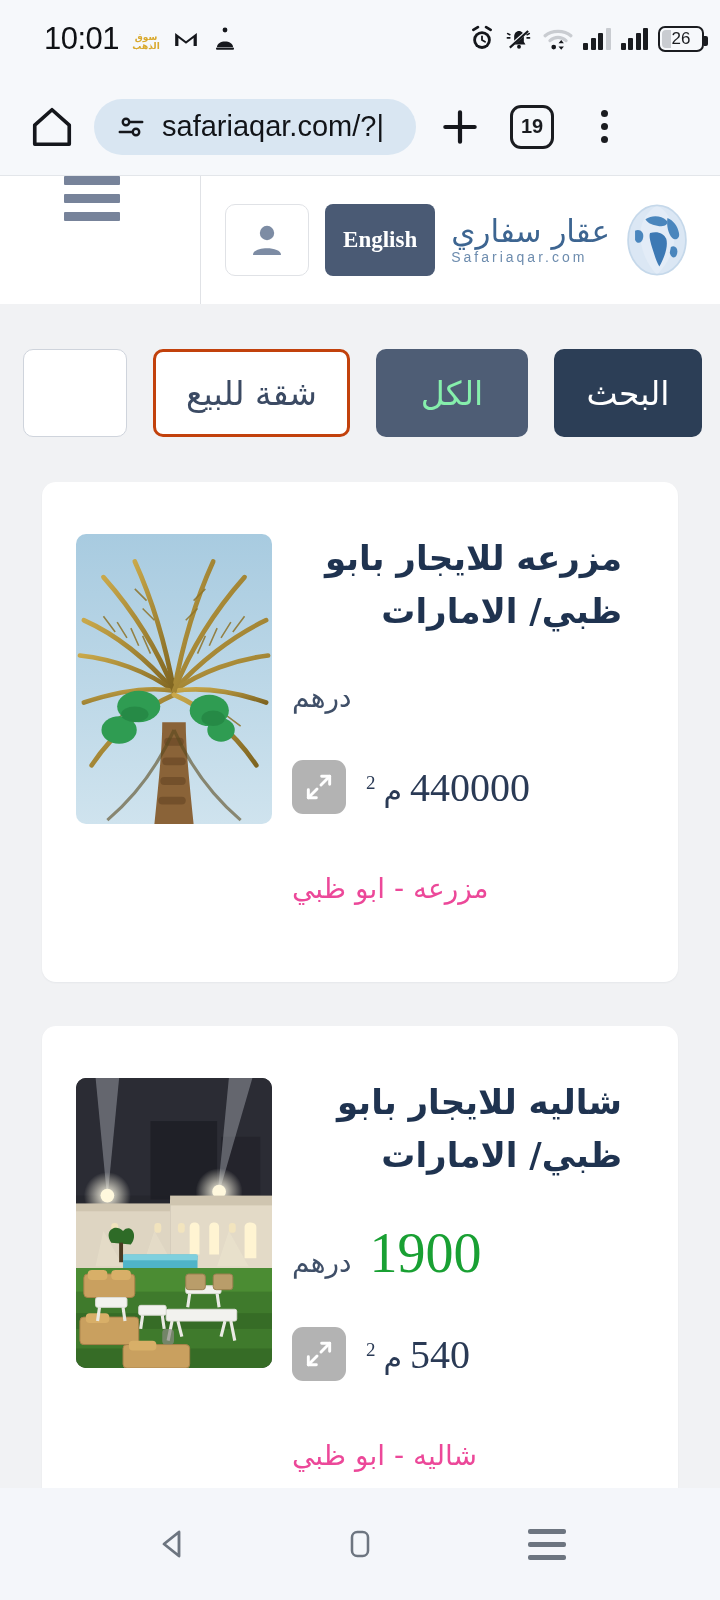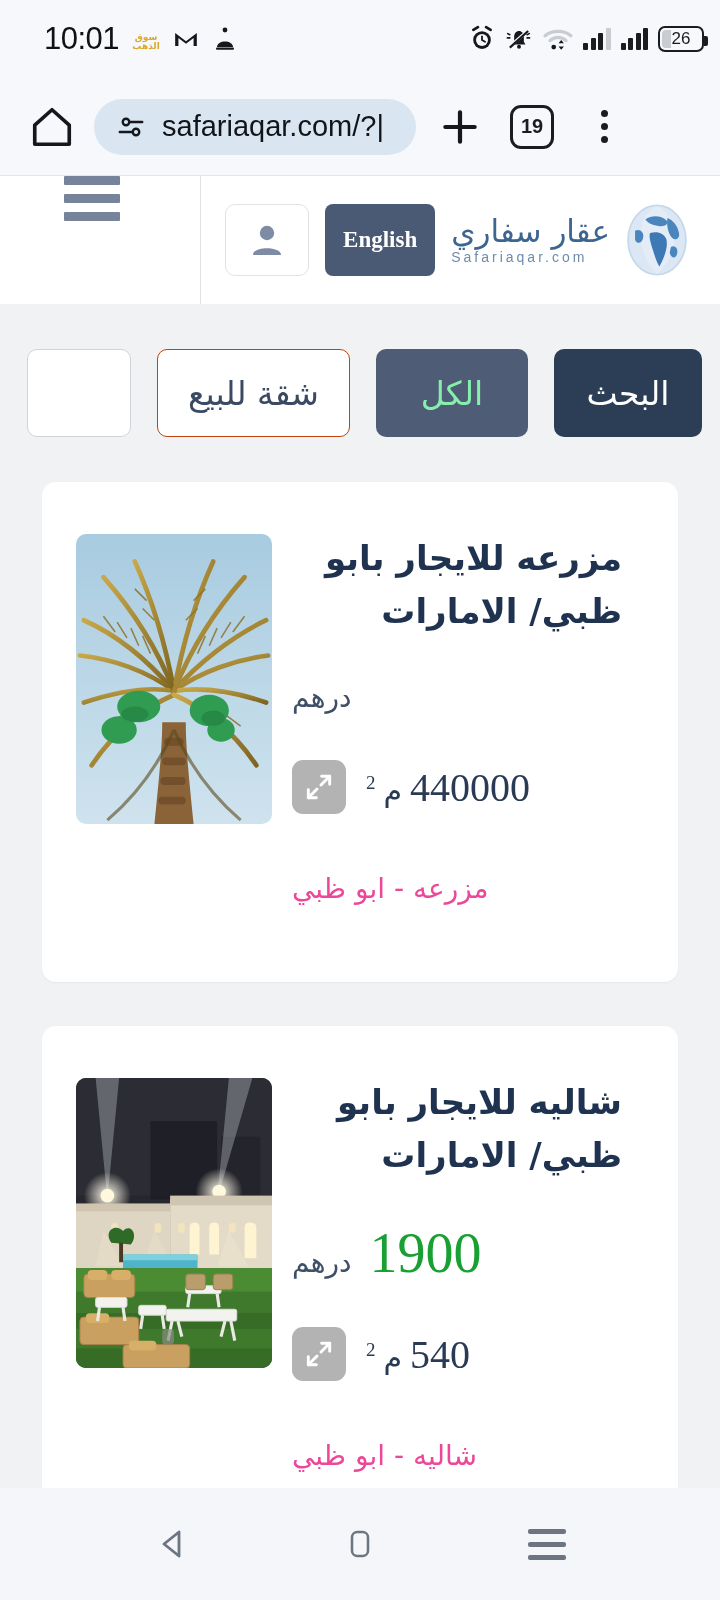--- a/index.html
+++ b/index.html
@@ -207,21 +207,21 @@
     justify-content: center;
     padding: 0 30px;
     font-size: 33px;
     font-family: "DejaVu Sans", sans-serif;
     white-space: nowrap;
     flex: none;
     cursor: pointer;
   }
   .chip--search { background: #2c3e56; color: #ffffff; min-width: 148px; margin-right: 10px; }
   .chip--all    { background: #4e5d75; color: #86efac; min-width: 152px; }
-  .chip--plain  { background: #ffffff; color: #3b4a63; border: 1px solid #c2410c; min-width: 190px; }
+  .chip--plain  { background: #ffffff; color: #3b4a63; border: 3px solid #c2410c; min-width: 190px; }
   .chip--cut    { background: #ffffff; color: #3b4a63; border: 1px solid #cfd4dc; width: 104px; padding: 0; overflow: hidden; }
 
   
   .cards { padding: 0 42px; display: flex; flex-direction: column; gap: 44px; }
   .card {
     background: #ffffff;
     border-radius: 14px;
     display: flex;
     direction: rtl;
     padding: 44px 30px 44px 34px;

